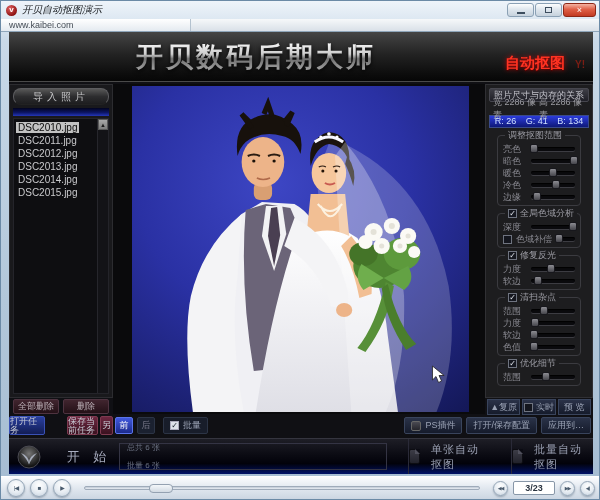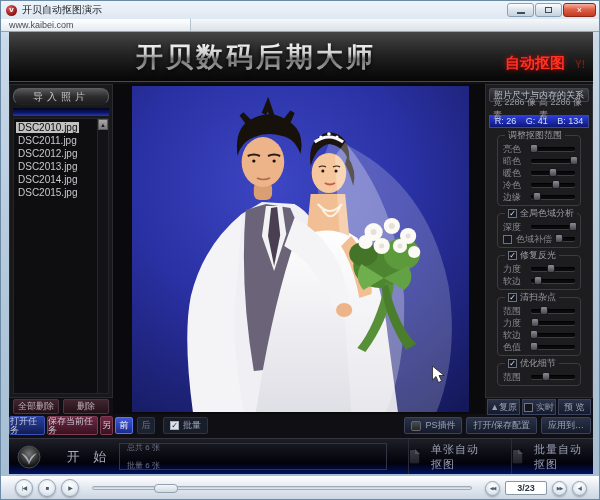--- a/index.html
+++ b/index.html
@@ -5,21 +5,21 @@
   *{margin:0;padding:0;box-sizing:border-box;font-family:"Liberation Sans",sans-serif;}
   html,body{width:600px;height:500px;background:#9ab4cc;}
   .screen{position:relative;width:600px;height:500px;overflow:hidden;
     background:linear-gradient(180deg,#eef4fa,#c9d9e8 8%,#b2c7da 60%,#a5bcd2);
     border:1px solid #6b8aa6;}
   
   .titlebar{position:absolute;left:0;top:0;width:600px;height:18px;display:flex;align-items:center;gap:5px;padding:0 5px;}
   .logo-icon{width:11px;height:11px;border-radius:50%;flex:0 0 11px;
     background:radial-gradient(circle at 35% 30%,#e06060,#8f1414 70%,#5e0a0a);
     color:#fff;font-size:8px;font-weight:bold;display:flex;align-items:center;justify-content:center;line-height:1;}
-  .title{font-size:10px;color:#15181c;}
+  .title{font-size:10px;color:#15181c;font-style:italic;}
   .winbtns{margin-left:auto;display:flex;gap:1px;}
   .wbtn{width:27px;height:14px;border:1px solid #8ba1b5;border-radius:3px;
     background:linear-gradient(#fdfefe,#dfe7ee 45%,#c6d2dd);
     display:flex;align-items:center;justify-content:center;font-size:8px;color:#3c4d5e;line-height:1;}
   .wbtn .mini{width:8px;height:2px;background:#3c4d5e;display:block;margin-top:5px;}
   .wbtn .maxi{width:7px;height:6px;border:1.5px solid #3c4d5e;display:block;}
   .wbtn.close{width:33px;background:linear-gradient(#f4b3a2,#df6047 45%,#c23a22);border-color:#8d2716;color:#fff;font-size:9px;}
   
   .urlstrip{position:absolute;left:0;top:18px;width:600px;height:13px;
     background:linear-gradient(#f6f8fa,#d9e0e8);border-bottom:1px solid #8fa6ba;display:flex;}
@@ -54,21 +54,21 @@
   .scbtn{height:11px;background:linear-gradient(#a8a8a8,#7d7d7d);color:#1c1c1c;font-size:6px;
     display:flex;align-items:center;justify-content:center;border:1px solid #5a5a5a;line-height:1;}
   .sctrack{flex:1;}
   
   .delete-row{position:absolute;left:8px;top:398px;width:104px;height:15px;display:flex;gap:4px;padding:0 4px;}
   .dbtn{flex:1;border:1px solid #4e3340;border-radius:2px;background:linear-gradient(#41252f,#241117);
     color:#b9aeb4;font-size:9px;display:flex;align-items:center;justify-content:center;line-height:1;}
   .task-row{position:absolute;left:8px;top:415px;width:104px;height:19px;display:flex;gap:2px;}
   .tbtn{border-radius:2px;font-size:9px;color:#c9ccd6;display:flex;align-items:center;justify-content:center;line-height:1;}
   .tbtn.open{flex:0 0 36px;background:linear-gradient(#2a3f9e,#121d55);border:1px solid #3a51b5;}
-  .tbtn.save{flex:1;background:linear-gradient(#6d2740,#3a1220);border:1px solid #7e3a50;}
+  .tbtn.save{flex:1;background:linear-gradient(#6d2740,#3a1220);border:1px solid #7e3a50;margin-left:20px;}
   .tbtn.saveas{flex:0 0 13px;background:linear-gradient(#6d2740,#3a1220);border:1px solid #7e3a50;}
   
   .photo-frame{position:absolute;left:112px;top:83px;width:372px;height:330px;background:#0a0a0c;
     padding:2px 16px 2px 19px;}
   .photo-canvas{width:100%;height:100%;display:block;}
   
   .config-row{position:absolute;left:112px;top:415px;width:480px;height:19px;display:flex;align-items:center;gap:4px;padding:0 2px;}
   .cbtn{height:17px;border-radius:2px;font-size:9px;color:#9aa2b4;display:flex;align-items:center;justify-content:center;
     background:linear-gradient(#2a3248,#151b2b);border:1px solid #39445c;padding:0 6px;gap:4px;line-height:1;}
   .cbtn.before{width:18px;background:linear-gradient(#4159dd,#1b2a8c);border-color:#5a74ea;color:#fff;padding:0;}
@@ -112,21 +112,21 @@
   .info-box{flex:0 0 268px;height:27px;border:1px solid #343444;display:flex;flex-direction:column;
     justify-content:center;padding-left:7px;gap:9px;}
   .info-box div{font-size:8px;color:#6a7080;line-height:9px;}
   .cut-btn{flex:1;height:100%;display:flex;align-items:center;justify-content:flex-start;gap:11px;
     border-left:1px solid #2a2a38;font-size:11px;color:#9aa0b2;letter-spacing:1px;margin-left:21px;}
   .doc-icon{width:13px;height:15px;background:linear-gradient(#3c3c46,#22222b);border:1px solid #0d0d12;border-radius:2px;position:relative;}
   .doc-icon::after{content:"";position:absolute;right:-1px;top:-1px;border-style:solid;border-width:0 5px 5px 0;
     border-color:#0b0b13 #0b0b13 #50505c #50505c;}
   
   .player-bar{position:absolute;left:0;top:475px;width:600px;height:23px;display:flex;align-items:center;
-    gap:5px;padding:0 14px;background:linear-gradient(#fbfcfe,#dfe6ee 55%,#ccd6e2);border-top:1px solid #fff;}
+    gap:5px;padding:0 6px;background:linear-gradient(#fbfcfe,#dfe6ee 55%,#ccd6e2);border-top:1px solid #fff;}
   .pbtn{width:18px;height:18px;border-radius:50%;flex:0 0 18px;
     background:radial-gradient(circle at 50% 32%,#ffffff,#e6ecf2 55%,#c3cedb);
     border:1px solid #94a5b6;box-shadow:0 1px 2px rgba(20,40,60,.3);
     display:flex;align-items:center;justify-content:center;font-size:6px;color:#4a5b6d;line-height:1;letter-spacing:-1px;}
   .pbtn.small{width:15px;height:15px;flex-basis:15px;font-size:5px;}
   .ptrack{position:relative;flex:1;height:4px;margin:0 8px;border:1px solid #9fabba;border-radius:2px;
     background:linear-gradient(#bfc9d5,#e9edf3);}
   .phandle{position:absolute;top:-3px;width:24px;height:9px;border:1px solid #94a1b1;border-radius:4px;
     background:linear-gradient(#f4f7fa,#d2dae3);}
   .pagebox{width:42px;height:14px;background:#fff;border:1px solid #8897a8;border-radius:2px;flex:0 0 42px;

